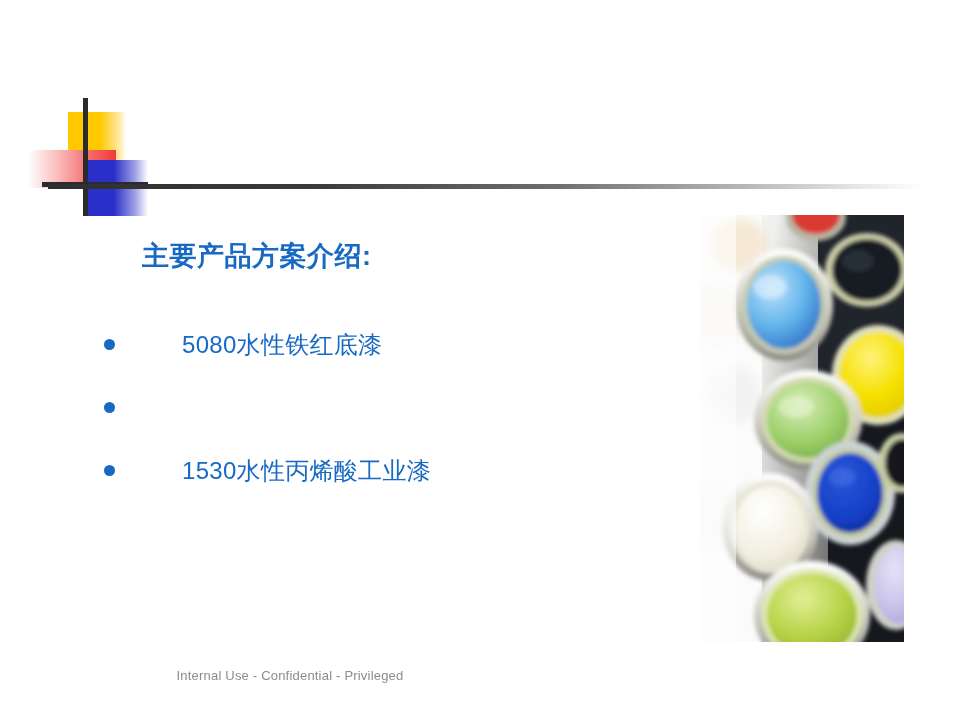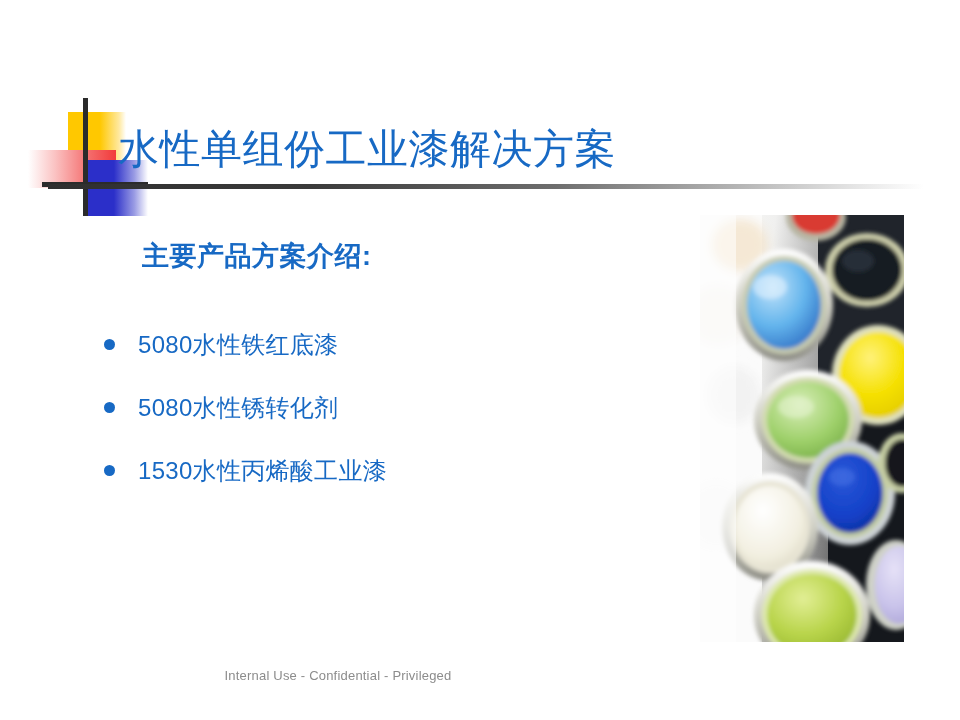--- a/index.html
+++ b/index.html
@@ -104,20 +104,21 @@
   #bullet-list {
     position: absolute;
     left: 104px;
     top: 313px;
     width: 520px;
   }
   .bullet-row {
     display: flex;
     align-items: center;
     height: 63px;
+    gap: 44px;
   }
   .bullet-dot {
     flex: 0 0 auto;
     width: 11px;
     height: 11px;
     border-radius: 50%;
     background: #1769c4;
     margin-right: 23px;
   }
   .bullet-text {
@@ -142,49 +143,46 @@
   
   #footer-note {
     position: absolute;
     left: 0;
     top: 668px;
     width: 580px;
     text-align: center;
     font-size: 13px;
     color: #8c8c8c;
     letter-spacing: 0.2px;
-    padding-left: 48px;
   }
 </style>
 </head>
 <body>
 
 <div id="slide">
 
   <div id="logo-mark">
     <div class="logo-yellow"></div>
     <div class="logo-red"></div>
     <div class="logo-blue"></div>
     <div class="logo-vline"></div>
     <div class="logo-hline"></div>
   </div>
 
-  <div id="slide-title">水性单组份工业漆解决方案</div>
   <div id="title-rule"></div>
 
   <div id="content-heading">主要产品方案介绍:</div>
 
   <div id="bullet-list">
     <div class="bullet-row">
       <span class="bullet-dot"></span>
       <span class="bullet-text">5080水性铁红底漆</span>
     </div>
     <div class="bullet-row">
       <span class="bullet-dot"></span>
-      <span class="bullet-text">5080水性锈转化剂</span>
     </div>
     <div class="bullet-row">
       <span class="bullet-dot"></span>
       <span class="bullet-text">1530水性丙烯酸工业漆</span>
     </div>
   </div>
 
   <div id="paint-photo">
     <svg width="204" height="427" viewBox="0 0 204 427">
       <defs>

